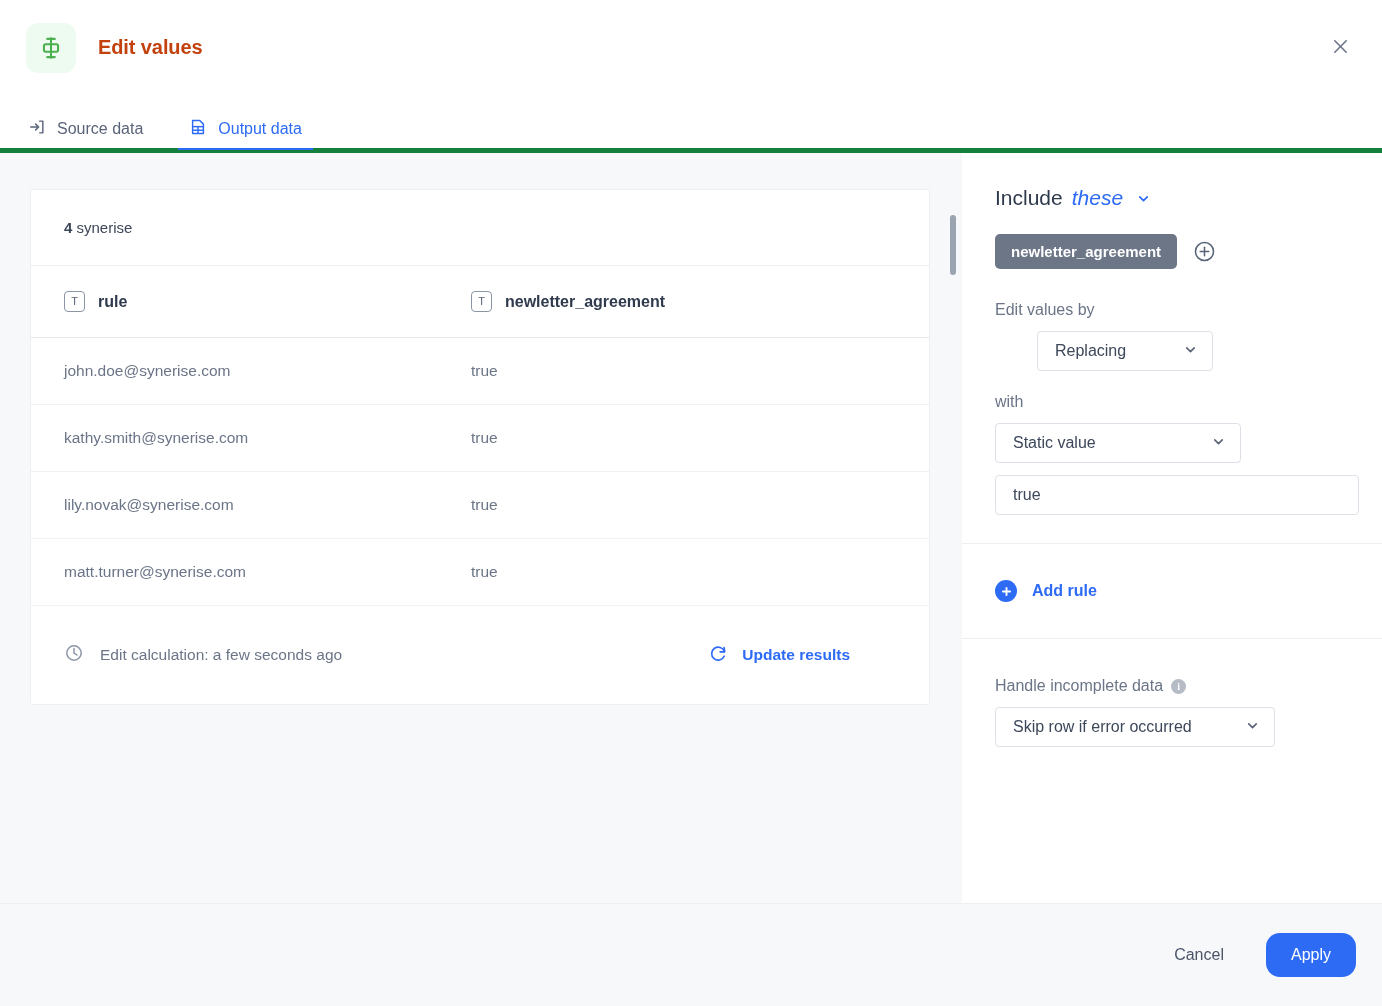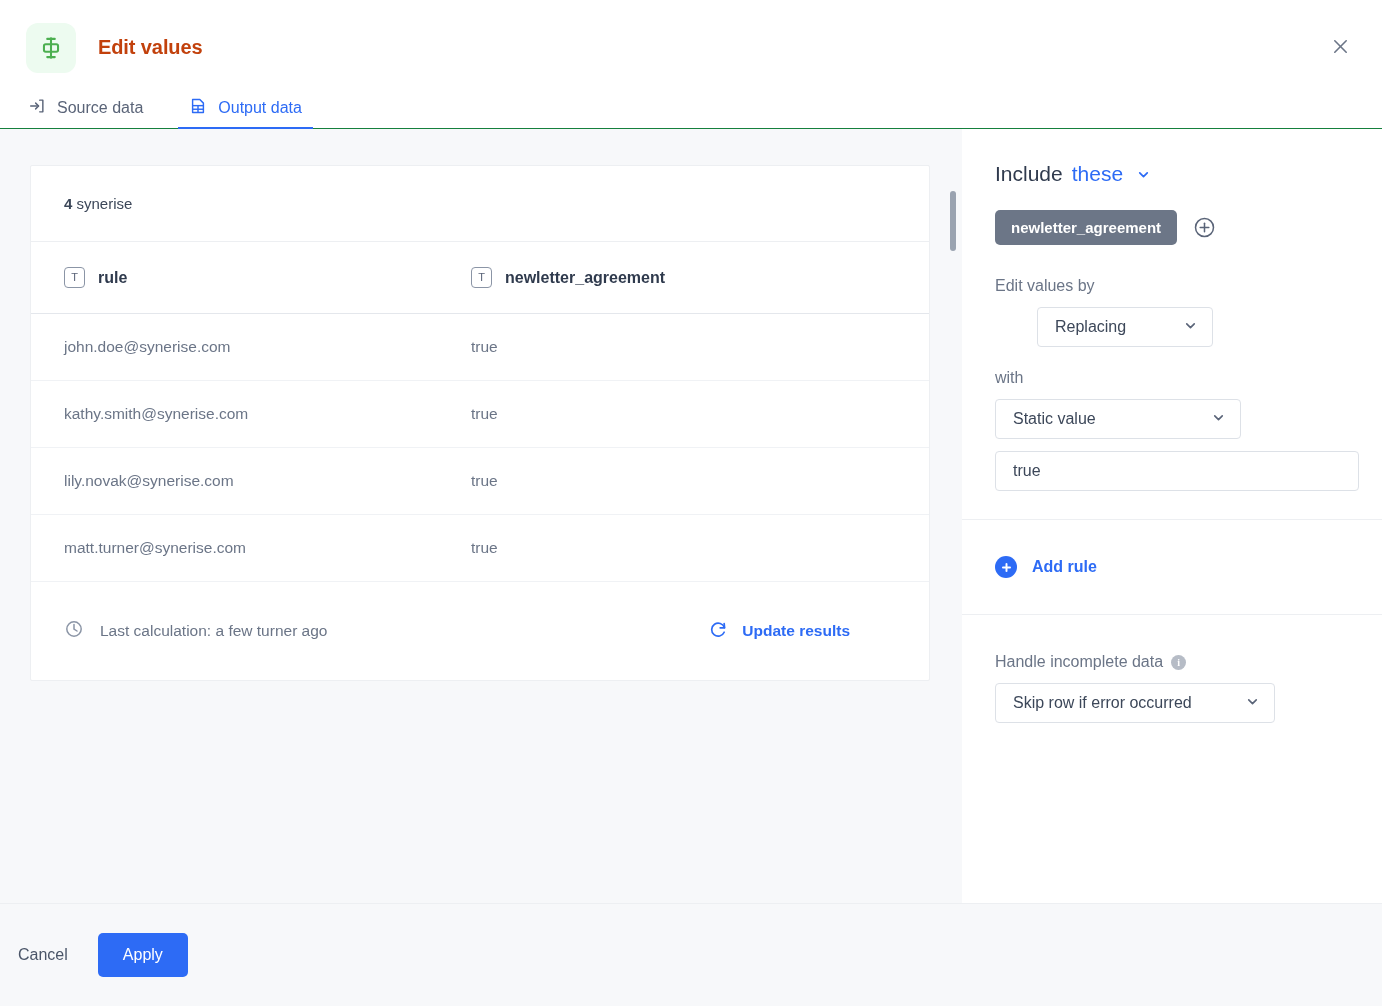--- a/index.html
+++ b/index.html
@@ -45,25 +45,26 @@
     width: 40px; height: 40px;
     display: flex; align-items: center; justify-content: center;
     cursor: pointer;
   }
 
   
   .tabs {
     flex: 0 0 34px;
     height: 34px;
     display: flex;
-    align-items: flex-end;
+    align-items: center;
     padding: 0 26px;
     background: #ffffff;
-    border-bottom: 1px solid #15803d;
+    border-bottom: 5px solid #15803d;
     position: relative;
+    margin-top: 24px;
   }
   .tab {
     display: flex; align-items: center;
     gap: 11px;
     padding: 0 2px 9px 2px;
     margin-right: 42px;
     cursor: pointer;
     font-size: 16px;
     color: #5A6478;
     position: relative;
@@ -184,20 +185,21 @@
   .include-row {
     display: flex; align-items: center;
     gap: 9px;
     font-size: 21px;
     color: #2F3A4D;
     padding-top: 33px;
   }
   .include-row .lnk {
     color: #2D6BF5;
     cursor: pointer;
+    font-style: italic;
   }
   .chev {
     display: inline-flex;
     margin-left: 4px;
     cursor: pointer;
   }
   .chip-row {
     display: flex; align-items: center; gap: 16px;
     margin-top: 24px;
   }
@@ -286,39 +288,39 @@
     font-size: 16px;
     color: #6B7587;
   }
 
   
   .footer {
     flex: 0 0 103px;
     height: 103px;
     background: #F7F8FA;
     border-top: 1px solid #EDEFF2;
-    display: flex; align-items: center; 
+    display: flex; align-items: center; justify-content: flex-end;
     padding-right: 26px;
-    gap: 12px;
+    gap: 24px;
   }
   .btn-cancel {
     font-size: 16px;
     color: #4A5568;
     background: transparent;
     border: none;
     padding: 12px 18px;
     cursor: pointer;
     font-family: inherit;
   }
   .btn-apply {
     font-size: 16px;
     color: #ffffff;
     background: #2D6BF5;
     border: none;
-    border-radius: 5px;
+    border-radius: 14px;
     padding: 13px 25px;
     cursor: pointer;
     font-family: inherit;
   }
 </style>
 </head>
 <body>
 
 <div class="app">
 
@@ -402,21 +404,21 @@
         </div>
 
         <div class="tfoot">
           <div class="tfoot-left">
             <span>
               <svg width="20" height="20" viewBox="0 0 20 20" fill="none" stroke="#8B95A6" stroke-width="1.5" stroke-linecap="round">
                 <circle cx="10" cy="10" r="7.2"></circle>
                 <polyline points="10,5.6 10,10 13,12"></polyline>
               </svg>
             </span>
-            <span>Last calculation: a few turner ago</span>
+            <span>Edit calculation: a few seconds ago</span>
           </div>
           <div class="update-results">
             <span>
               <svg width="21" height="21" viewBox="0 0 20 20" fill="none" stroke="#2D6BF5" stroke-width="1.6" stroke-linecap="round" stroke-linejoin="round">
                 <path d="M15.6 8.2A6.2 6.2 0 1 0 15.4 12.6"></path>
                 <polyline points="11.6,8.5 15.8,8.4 15.4,4.3"></polyline>
               </svg>
             </span>
             <span>Update results</span>
           </div>

